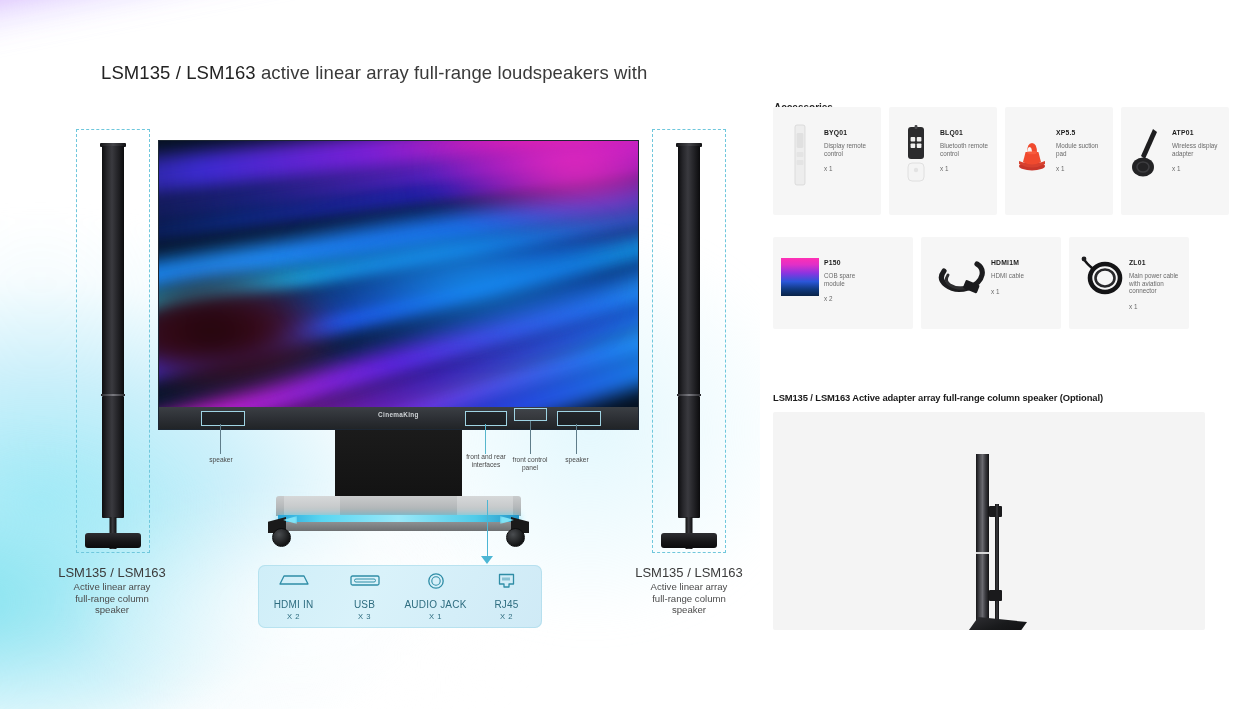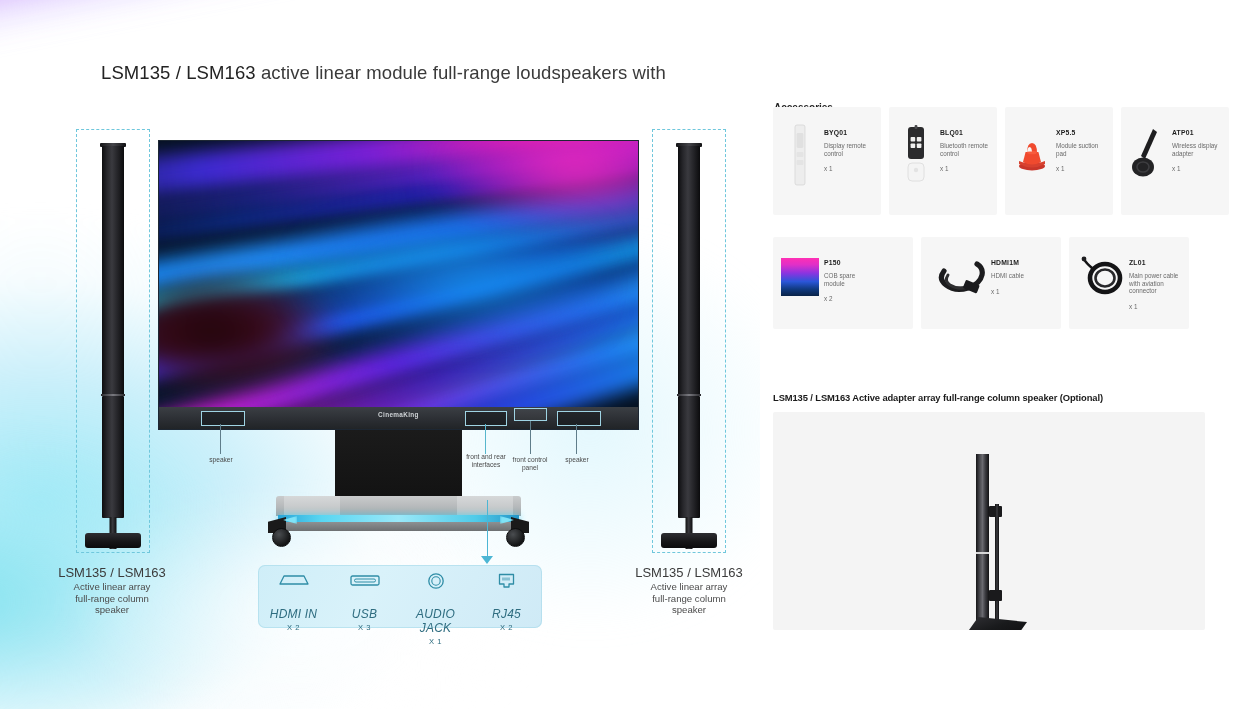--- a/index.html
+++ b/index.html
@@ -202,21 +202,21 @@
     position:absolute;left:481px;top:556px;width:0;height:0;z-index:12;
     border-left:6px solid transparent;border-right:6px solid transparent;
     border-top:8px solid #4cb6d4;
   }
   #ports-stem{
     position:absolute;left:487px;top:500px;width:1px;height:58px;
     background:#4cb6d4;z-index:11;
   }
   .port{width:62px;text-align:center;}
   .port .ico{height:19px;display:flex;align-items:center;justify-content:center;}
-  .port .pname{font-size:12px;color:#2f6d80;margin-top:17px;letter-spacing:.2px;font-style:italic;}
+  .port .pname{font-size:10px;color:#2f6d80;margin-top:9px;letter-spacing:.2px;}
   .port .pqty{font-size:7.6px;color:#2f6d80;margin-top:2px;letter-spacing:.5px;}
   
   #right{position:absolute;left:760px;top:0;width:500px;height:709px;background:#fff;}
   #acc-title{position:absolute;left:14px;top:86px;font-size:10px;font-weight:bold;color:#1f1f1f;margin-top:16px;}
   .acc-grid{position:absolute;display:flex;gap:8px;}
   #acc-row1{left:13px;top:107px;}
   #acc-row2{left:13px;top:237px;}
   .acc-card{
     background:#f6f6f6;border-radius:2px;display:flex;align-items:flex-start;
     padding:16px 8px 10px 8px;box-sizing:border-box;
@@ -251,21 +251,21 @@
 <div id="hero">
 
   <div class="sweep" id="sweep-a"></div>
   <div class="sweep" id="sweep-b"></div>
   <div class="sweep" id="wash-a"></div>
   <div class="sweep" id="wash-b"></div>
   <div class="sweep" id="wash-c"></div>
   <div class="sweep" id="wash-white"></div>
 
   <div id="title">
-    <span class="hl">LSM135 / LSM163</span><span> active linear module full-range loudspeakers with</span><br>
+    <span class="hl">LSM135 / LSM163</span><span> active linear array full-range loudspeakers with</span><br>
   </div>
 
   <div class="spk-wrap" id="spk-left" style="left:76px;top:129px;width:74px;height:424px;">
     <div class="spk-sel"></div>
     <div class="spk-cap" style="top:14px;width:26px;"></div>
     <div class="spk-col" style="top:17px;width:22px;height:250px;"></div>
     <div class="spk-seam" style="top:265px;width:24px;"></div>
     <div class="spk-col" style="top:267px;width:22px;height:122px;"></div>
     <div class="spk-pole" style="top:388px;height:32px;"></div>
     <div class="spk-foot" style="top:404px;width:56px;height:15px;"></div>

